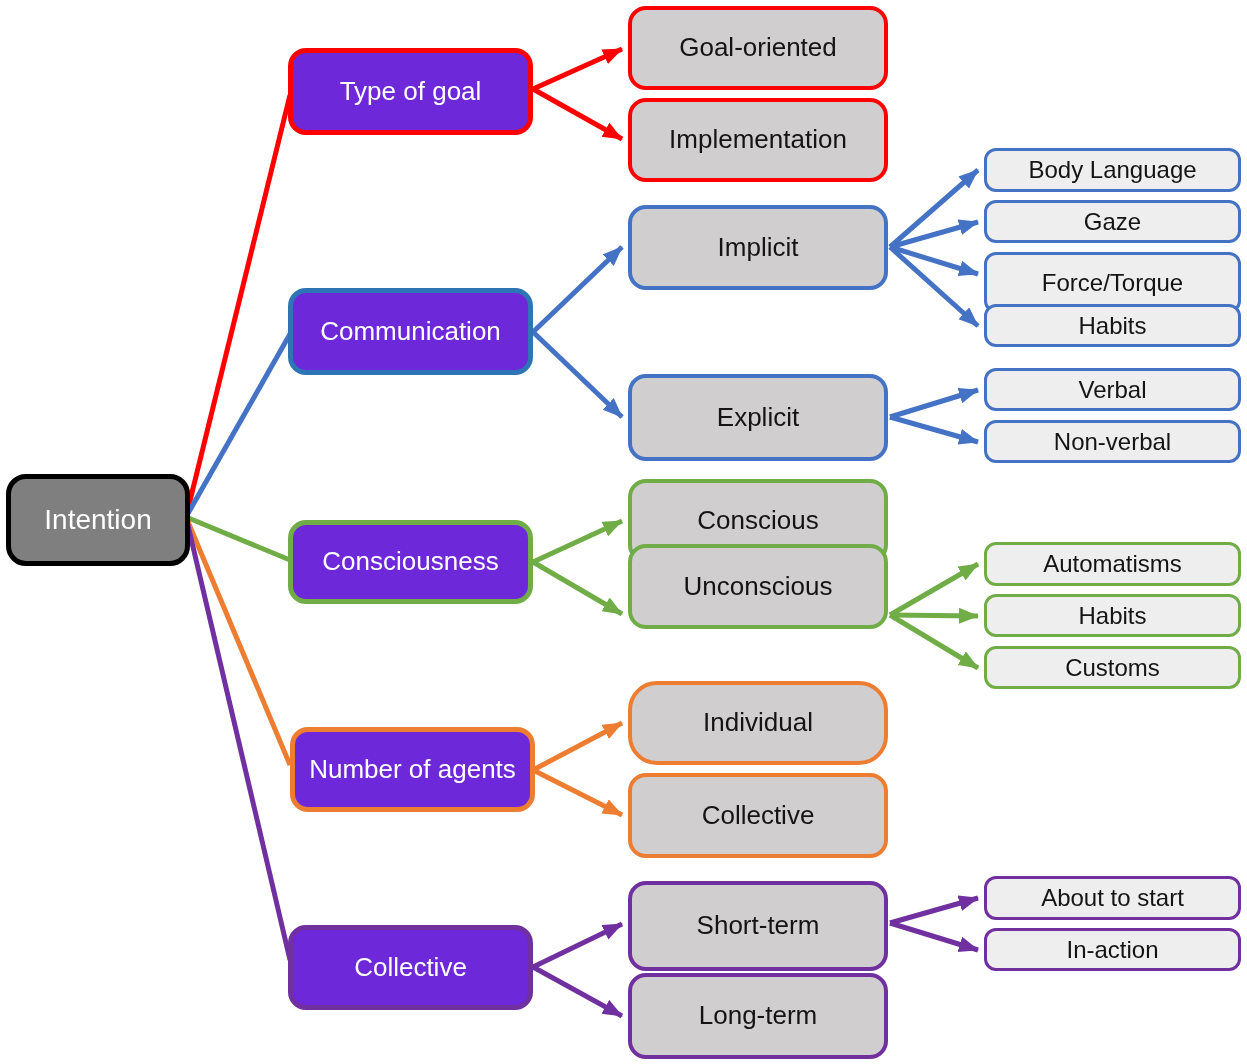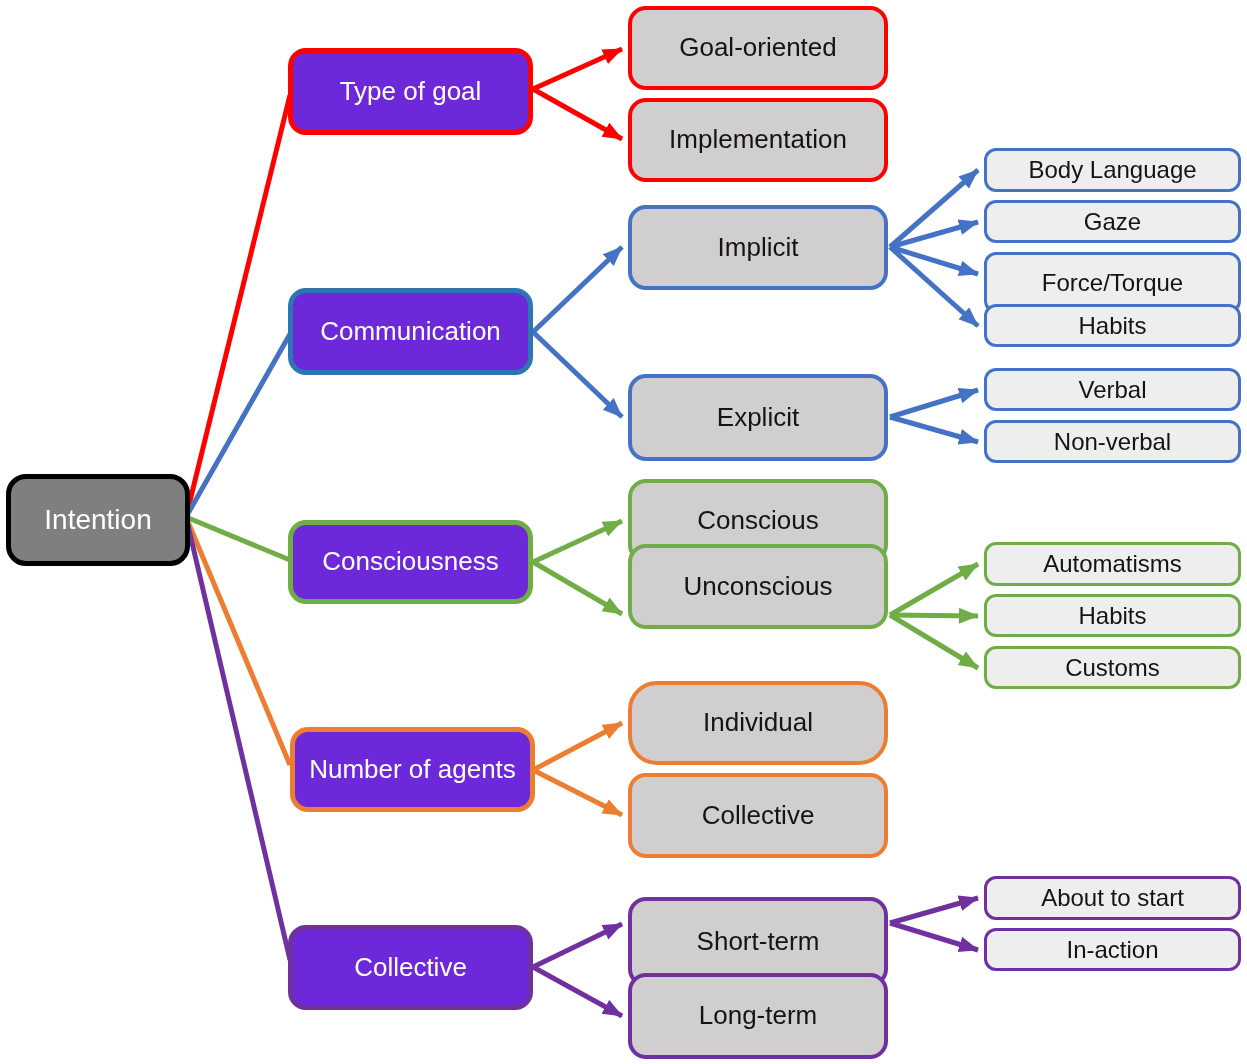--- a/index.html
+++ b/index.html
@@ -133,21 +133,21 @@
   <div class="node category b-purple" style="left:288px; top:925px; width:245px; height:85px;">Collective</div>
 
   <div class="node mid b-red" style="left:628px; top:6px; width:260px; height:84px;">Goal-oriented</div>
   <div class="node mid b-red" style="left:628px; top:98px; width:260px; height:84px;">Implementation</div>
   <div class="node mid b-blue" style="left:628px; top:205px; width:260px; height:85px;">Implicit</div>
   <div class="node mid b-blue" style="left:628px; top:374px; width:260px; height:87px;">Explicit</div>
   <div class="node mid b-green" style="left:628px; top:479px; width:260px; height:84px;">Conscious</div>
   <div class="node mid b-green" style="left:628px; top:544px; width:260px; height:85px;">Unconscious</div>
   <div class="node mid b-orange" style="left:628px; top:681px; width:260px; height:84px;border-radius:29px;">Individual</div>
   <div class="node mid b-orange" style="left:628px; top:773px; width:260px; height:85px;">Collective</div>
-  <div class="node mid b-purple" style="left:628px; top:881px; width:260px; height:90px;margin-top:16px;">Short-term</div>
+  <div class="node mid b-purple" style="left:628px; top:881px; width:260px; height:90px;">Short-term</div>
   <div class="node mid b-purple" style="left:628px; top:973px; width:260px; height:86px;">Long-term</div>
 
   <div class="node leaf b-blue" style="left:984px; top:148px; width:257px; height:44px;">Body Language</div>
   <div class="node leaf b-blue" style="left:984px; top:200px; width:257px; height:43px;">Gaze</div>
   <div class="node leaf b-blue" style="left:984px; top:252px; width:257px; height:61px;">Force/Torque</div>
   <div class="node leaf b-blue" style="left:984px; top:304px; width:257px; height:43px;">Habits</div>
   <div class="node leaf b-blue" style="left:984px; top:368px; width:257px; height:43px;">Verbal</div>
   <div class="node leaf b-blue" style="left:984px; top:420px; width:257px; height:43px;">Non-verbal</div>
   <div class="node leaf b-green" style="left:984px; top:542px; width:257px; height:44px;">Automatisms</div>
   <div class="node leaf b-green" style="left:984px; top:594px; width:257px; height:43px;">Habits</div>

